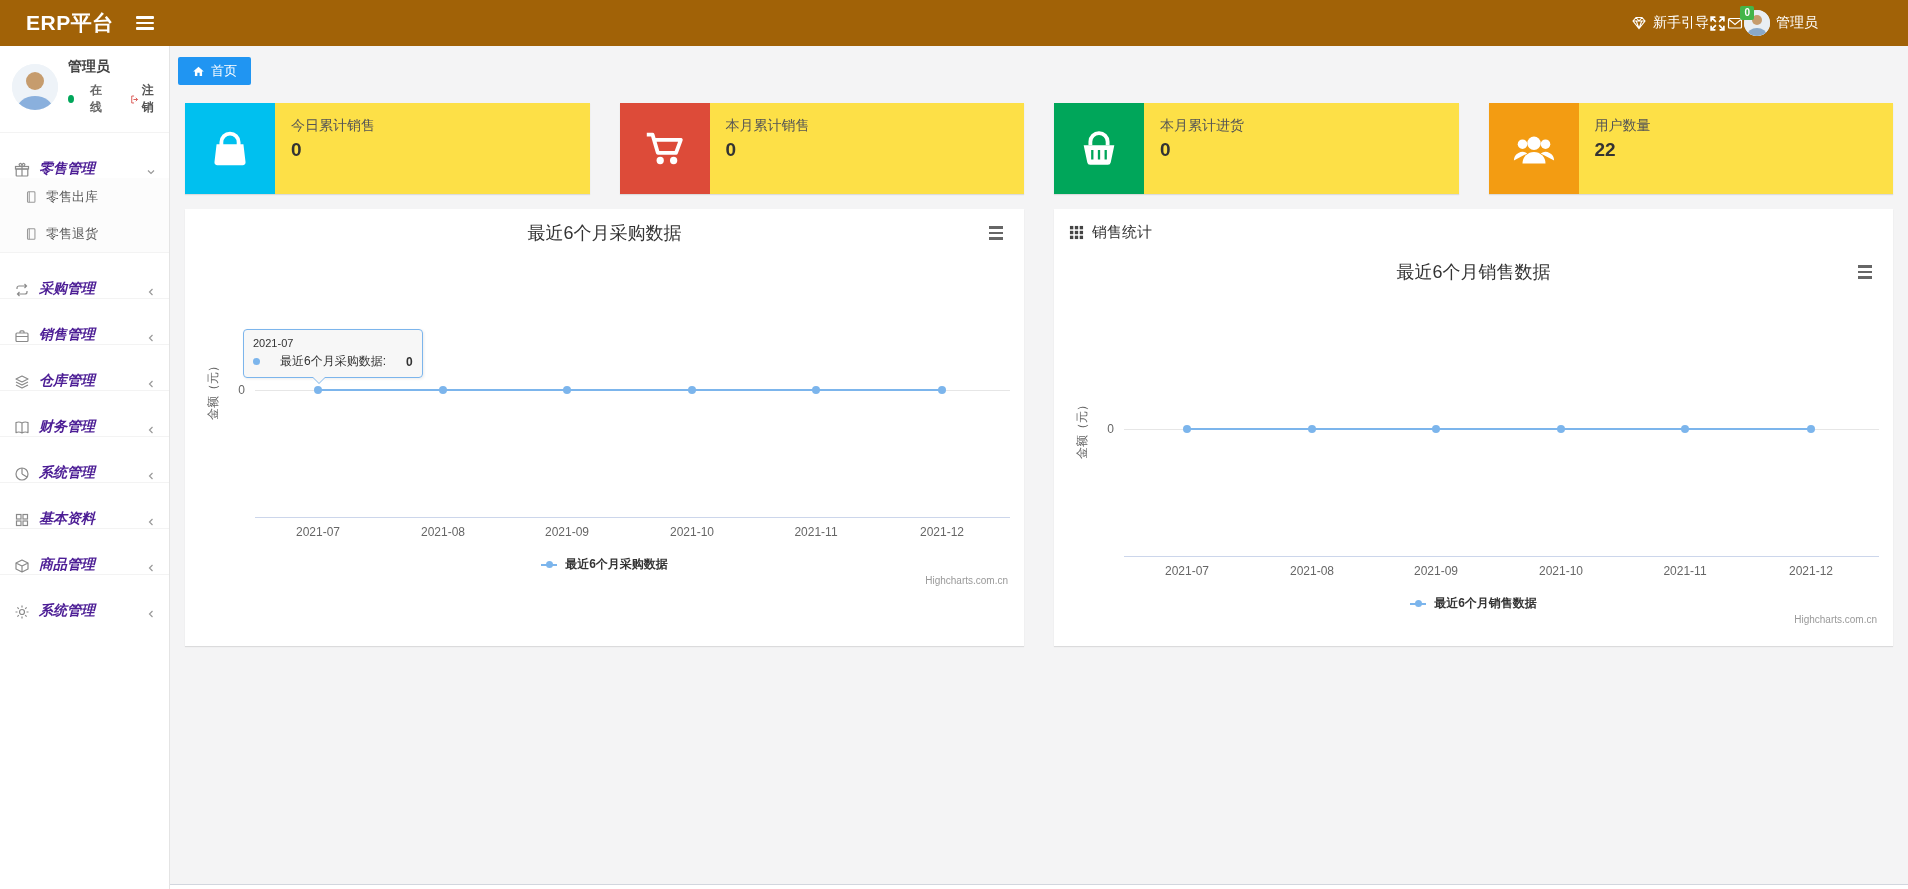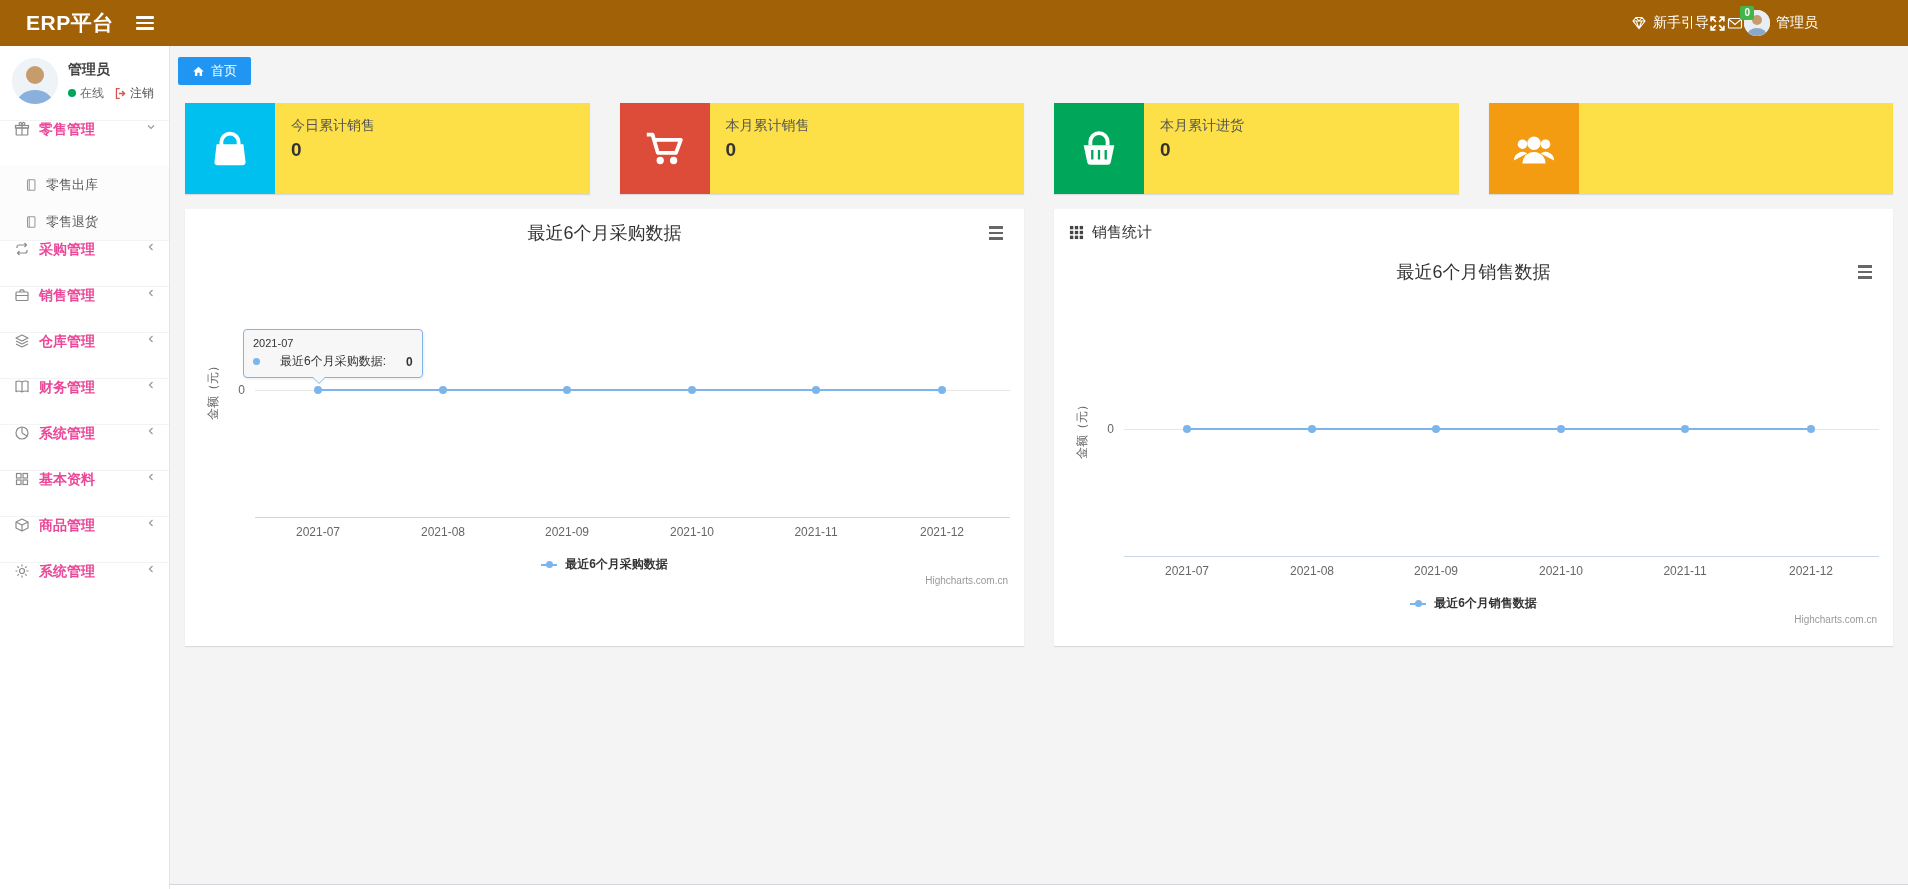--- a/index.html
+++ b/index.html
@@ -18,26 +18,26 @@
   .badge { position:absolute; top:-9px; right:-10px; background:#44b549; color:#fff;
     font-size:10px; line-height:1; padding:2px 4px; border-radius:2px; font-weight:bold; }
   .avatar-sm { width:26px; height:26px; border-radius:50%; background:#e9eef3; overflow:hidden; }
 
   
   .sidebar { position:fixed; left:0; top:46px; bottom:0; width:170px; background:#fff;
     border-right:1px solid #e4e4e4; z-index:20; }
   .user-panel { display:flex; align-items:center; gap:10px; padding:12px 10px 12px 12px; }
   .avatar-lg { width:46px; height:46px; border-radius:50%; background:#eef3f8; overflow:hidden; flex:none; }
   .user-name { font-size:14px; color:#444; font-weight:bold; margin-bottom:6px; }
-  .user-status { display:flex; align-items:center; gap:4px; font-size:12px; color:#666; }
+  .user-status { display:flex; align-items:center; gap:16px; font-size:12px; color:#666;font-weight:bold; }
   .dot-online { width:8px; height:8px; border-radius:50%; background:#00a65a; display:inline-block; }
   .logout { display:flex; align-items:center; gap:3px; margin-left:6px; cursor:pointer; color:#555; }
   .menu { margin-top:4px; }
-  .menu-item { display:flex; align-items:flex-start; gap:9px; height:46px; padding:0 12px 0 14px;
-    font-size:14px; font-weight:bold; color:#ec4899; border-top:1px solid #f3f3f3; cursor:pointer; }
+  .menu-item { display:flex; align-items:flex-end; gap:9px; height:46px; padding:0 12px 0 14px;
+    font-size:14px; font-weight:bold; color:#4c1d95; border-top:1px solid #f3f3f3; cursor:pointer;font-style:italic; }
   .menu-item .chev { margin-left:auto; display:flex; }
   .submenu { background:#fcfcfc; }
   .submenu-item { display:flex; align-items:center; gap:8px; height:37px; padding-left:24px;
     font-size:13px; color:#5a5a5a; cursor:pointer; }
   .icon-g { flex:none; display:flex; }
 
   
   .main { position:fixed; left:170px; top:46px; right:0; bottom:0; background:#f4f4f5; }
   .tab-home { display:inline-flex; align-items:center; gap:6px; margin:11px 0 0 8px;
     height:28px; padding:0 14px; background:#2095f2; color:#fff; font-size:13px;
@@ -382,20 +382,24 @@
     <div class="stat-card">
       <div class="stat-icon bg-yellow">
         <svg width="46" height="46" viewBox="0 0 48 48" fill="#fff">
           <circle cx="12" cy="19" r="5"></circle>
             <path d="M3 36 a9 9 0 0 1 14 -7.4 z"></path>
           <circle cx="36" cy="19" r="5"></circle>
             <path d="M45 36 a9 9 0 0 0 -14 -7.4 z"></path>
           <circle cx="24" cy="18" r="7"></circle>
             <path d="M12 39 a12 12 0 0 1 24 0 z"></path>
         </svg>
+      </div>
+      <div class="stat-body">
+        <div class="stat-title">用户数量</div>
+        <div class="stat-value">22</div>
       </div>
     </div>
   </div>
 
   
   <div class="charts-row">
 
     <div class="panel">
       <div class="chart">
         <div class="chart-title">最近6个月采购数据</div>

